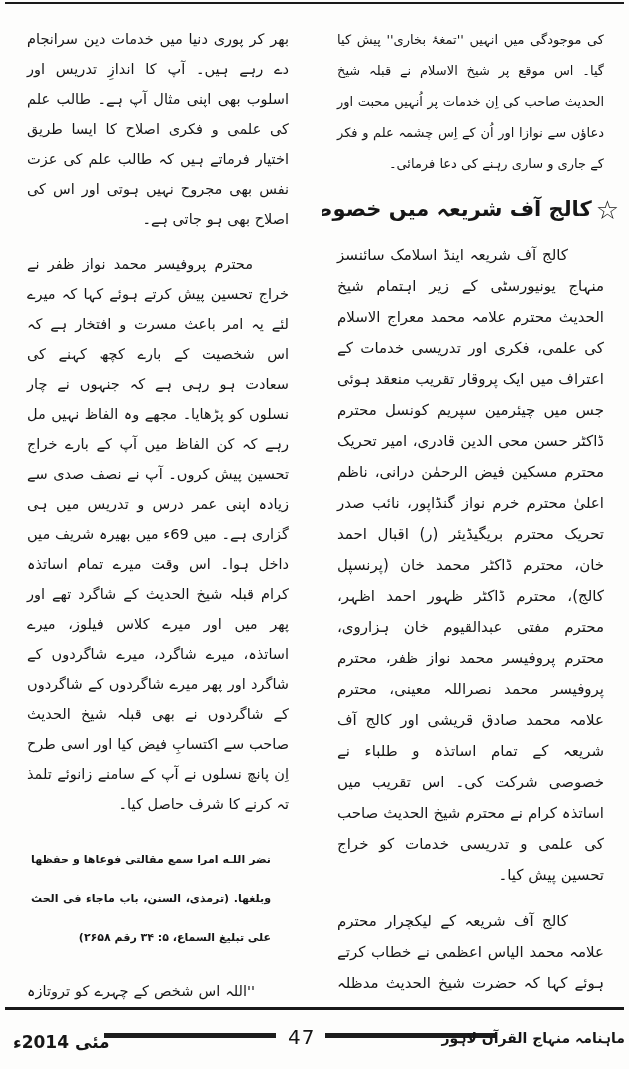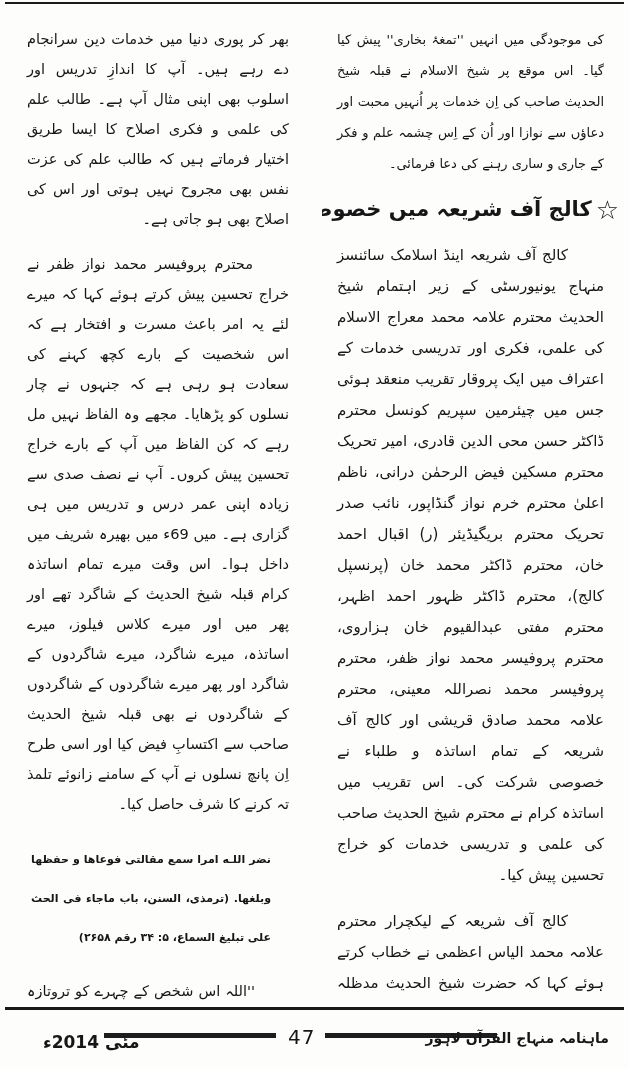--- a/index.html
+++ b/index.html
@@ -73,37 +73,37 @@
     padding-right: 20px;
     text-indent: 14px;
   }
 
   .rule-footer {
     position: absolute; top: 1007px; left: 5px; right: 5px;
     height: 3px; background: #191919;
   }
   .footer { position: absolute; top: 1024px; left: 0; width: 629px; height: 45px; }
   .footer-date {
-    position: absolute; left: 43px; top: 8px;
+    position: absolute; left: 13px; top: 8px;
     direction: rtl; font-weight: bold; font-size: 17px;
   }
   .fdiv-left {
     position: absolute; left: 104px; top: 9px;
     width: 172px; height: 5px; background: #1d1d1d;
   }
   .footer-page {
     position: absolute; left: 288px; top: 1px;
     font-size: 20px; letter-spacing: 1px;
   }
   .fdiv-right {
     position: absolute; left: 325px; top: 9px;
     width: 172px; height: 5px; background: #1d1d1d;
   }
   .footer-mag {
-    position: absolute; right: 20px; top: 6px;
+    position: absolute; right: 4px; top: 6px;
     direction: rtl; font-weight: bold; font-size: 14px;
   }
 </style>
 </head>
 <body>
 
 <div class="page">
 
   <div class="rule-top"></div>
 

